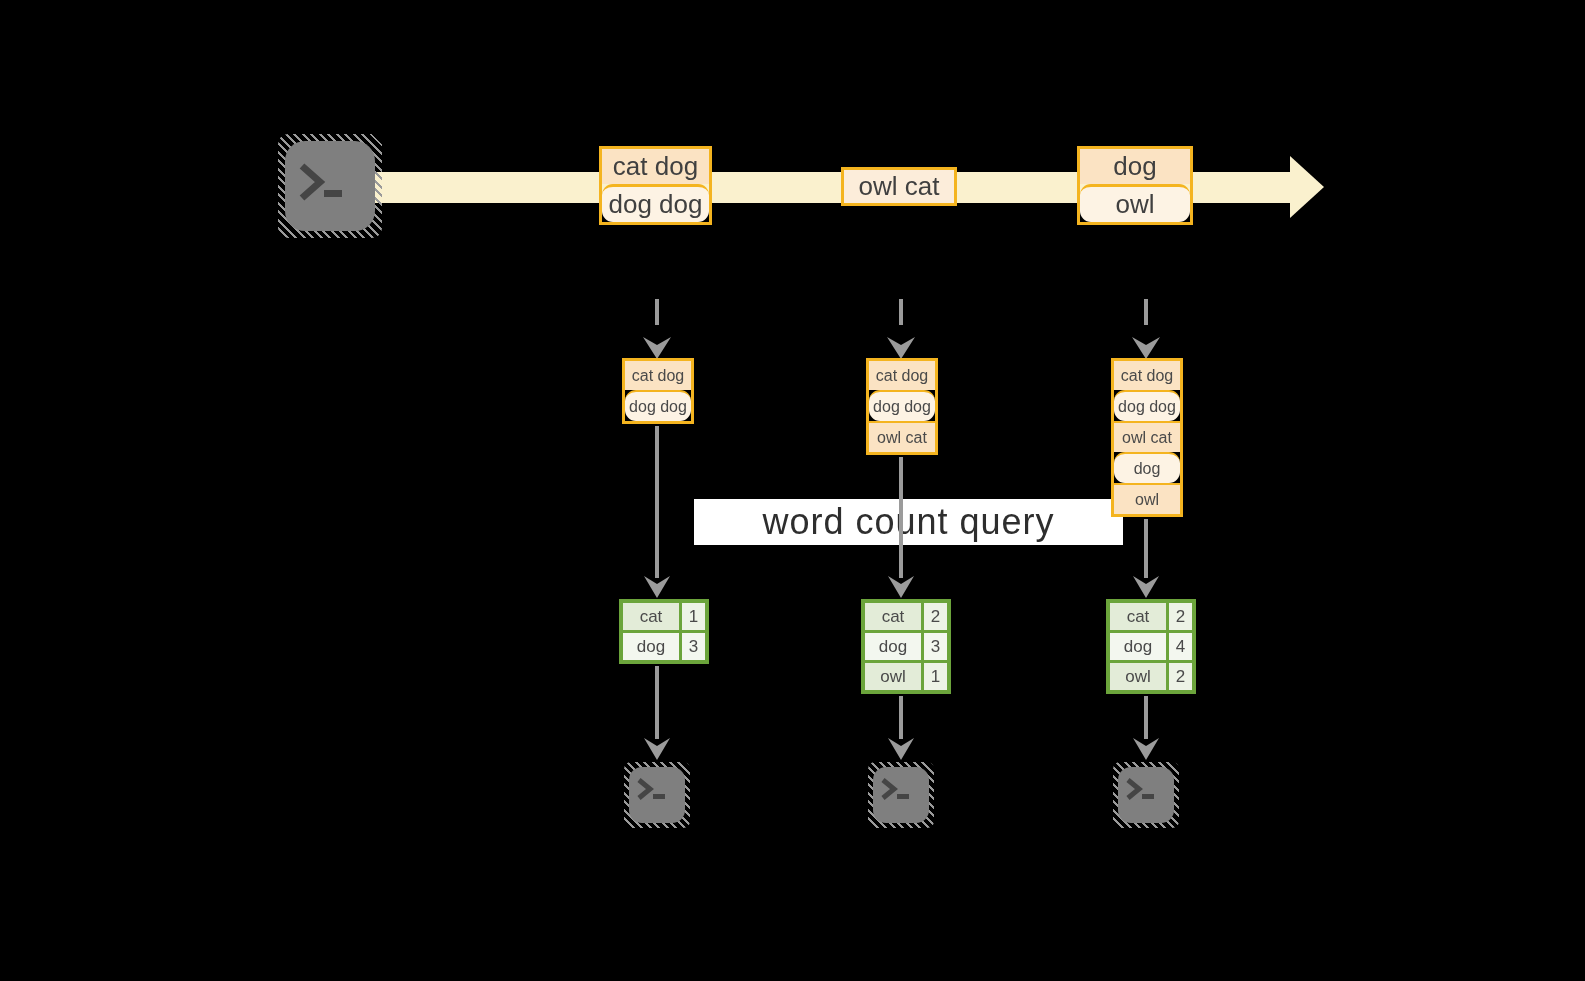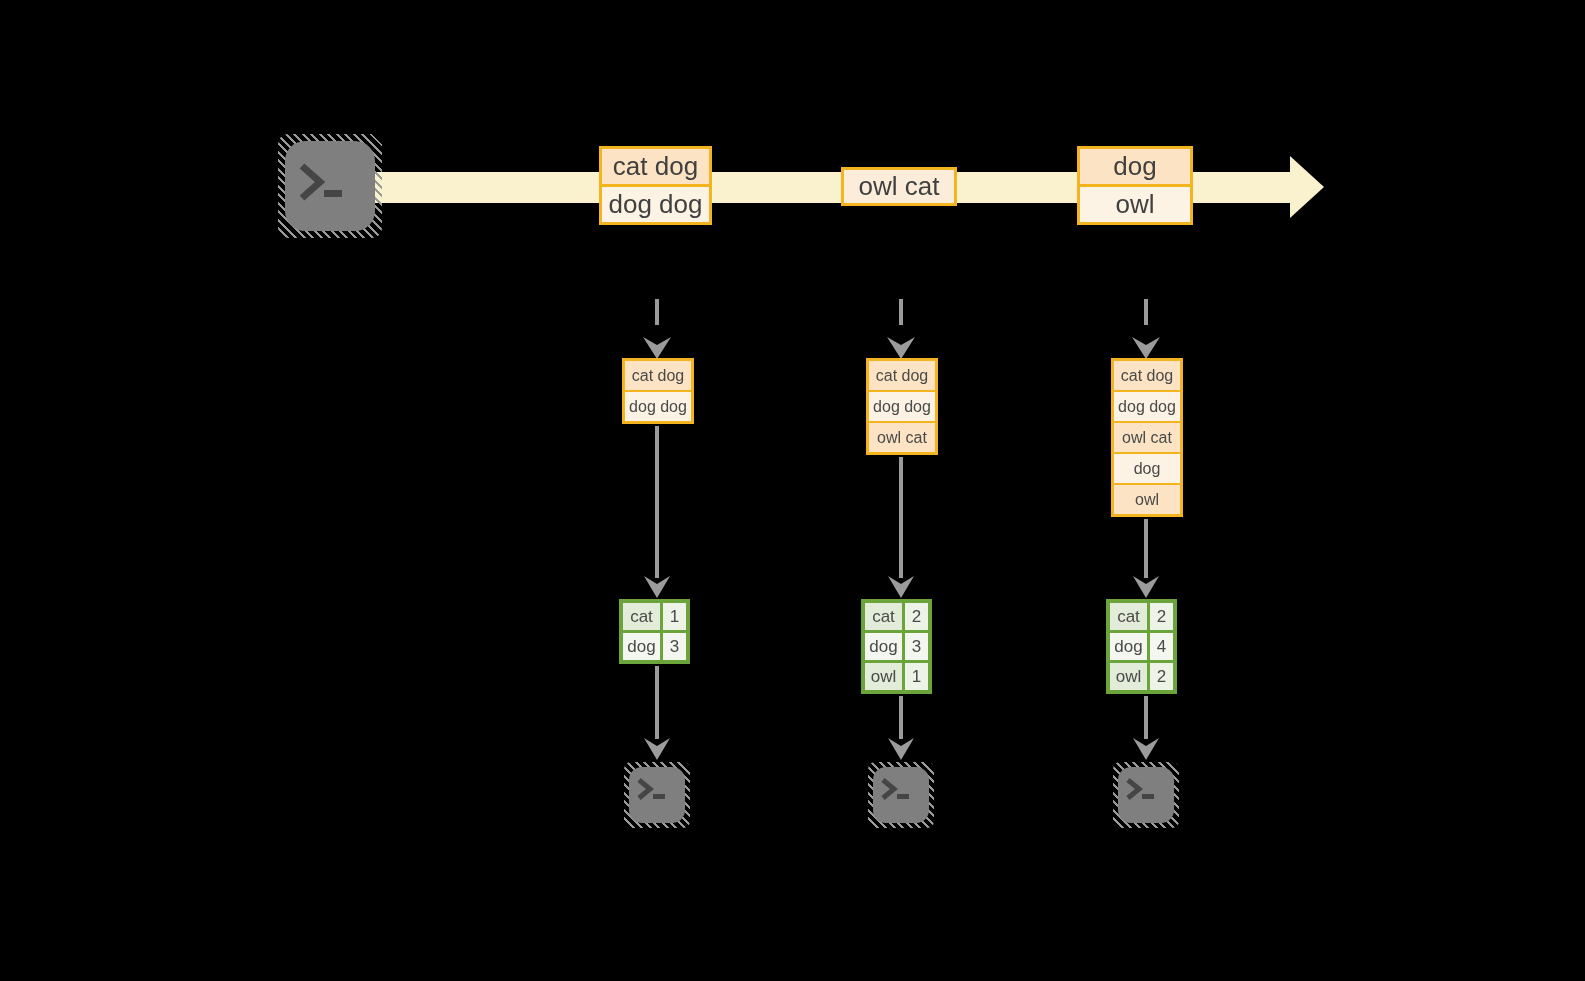--- a/index.html
+++ b/index.html
@@ -36,38 +36,38 @@
   .batch .bcell{text-align:center;font-size:26px;color:var(--text-dark);
                 height:35px;line-height:35px;border-top:3px solid var(--orange-border);}
   .batch .bcell:first-child{border-top:none;}
   .batch .bcell.single{height:33px;line-height:33px;}
 
   
   .stack{position:absolute;top:320px;width:66px;z-index:4;border:3px solid var(--orange-border);}
   .stack .cell{height:29px;line-height:29px;text-align:center;font-size:16px;color:#4a4a4a;
                border-top:2px solid var(--orange-border);}
   .stack .cell:first-child{border-top:none;}
-  .pd{background:var(--cell-peach-dark);} .pm{background:var(--cell-peach-mid);} .pl{background:var(--cell-peach-light);}
+  .pd{background:var(--cell-peach-dark);} .pm{background:var(--cell-peach-mid);} .pl{background:var(--cell-peach-light);border-radius:11px;}
 
   
   .banner{position:absolute;left:694px;top:461px;width:429px;height:46px;background:var(--banner-bg);
           z-index:2;display:flex;align-items:center;justify-content:center;
           font-size:36px;font-weight:300;color:#2e2e2e;letter-spacing:1px;}
 
   
   .overlay{position:absolute;left:0;top:0;z-index:3;pointer-events:none;}
   .aline{stroke:var(--arrow-gray);stroke-width:4;}
   .dash{stroke-dasharray:26 12;}
   .ahead{fill:var(--arrow-gray);}
 
   
   .gtable{position:absolute;top:561px;z-index:4;border-collapse:separate;border-spacing:3px;
           background:var(--green-border);border:1px solid var(--green-border);}
   .gtable td{text-align:center;font-size:17px;color:#4a4a4a;padding:0;}
-  .gtable .w{width:37px;height:27px;} .gtable .v{width:23px;height:27px;}
+  .gtable .w{width:56px;height:27px;} .gtable .v{width:23px;height:27px;}
   .gd{background:var(--green-cell-dark);} .gdv{background:var(--green-cell-mid);} .gl{background:var(--green-cell-light);}
 </style>
 </head>
 <body>
 
 <div id="canvas">
 
   <div class="band"></div>
   <div class="band-head"></div>
 
@@ -84,20 +84,21 @@
     <div class="bcell pl">dog dog</div>
   </div>
   <div class="batch" style="left:841px;top:129px;width:110px;">
     <div class="bcell pm single">owl cat</div>
   </div>
   <div class="batch" style="left:1077px;top:108px;width:110px;">
     <div class="bcell pd">dog</div>
     <div class="bcell pl">owl</div>
   </div>
 
+  <div class="banner">word count query</div>
 
   <svg class="overlay" width="1585" height="981" viewBox="0 0 1585 981">
     <g>
       <line class="aline dash" x1="657" y1="261" x2="657" y2="297"></line>
       <path class="ahead" d="M643 299 L657 321 L671 299 L657 307 Z"></path>
     </g>
     <g>
       <line class="aline dash" x1="901" y1="261" x2="901" y2="297"></line>
       <path class="ahead" d="M887 299 L901 321 L915 299 L901 307 Z"></path>
     </g>

